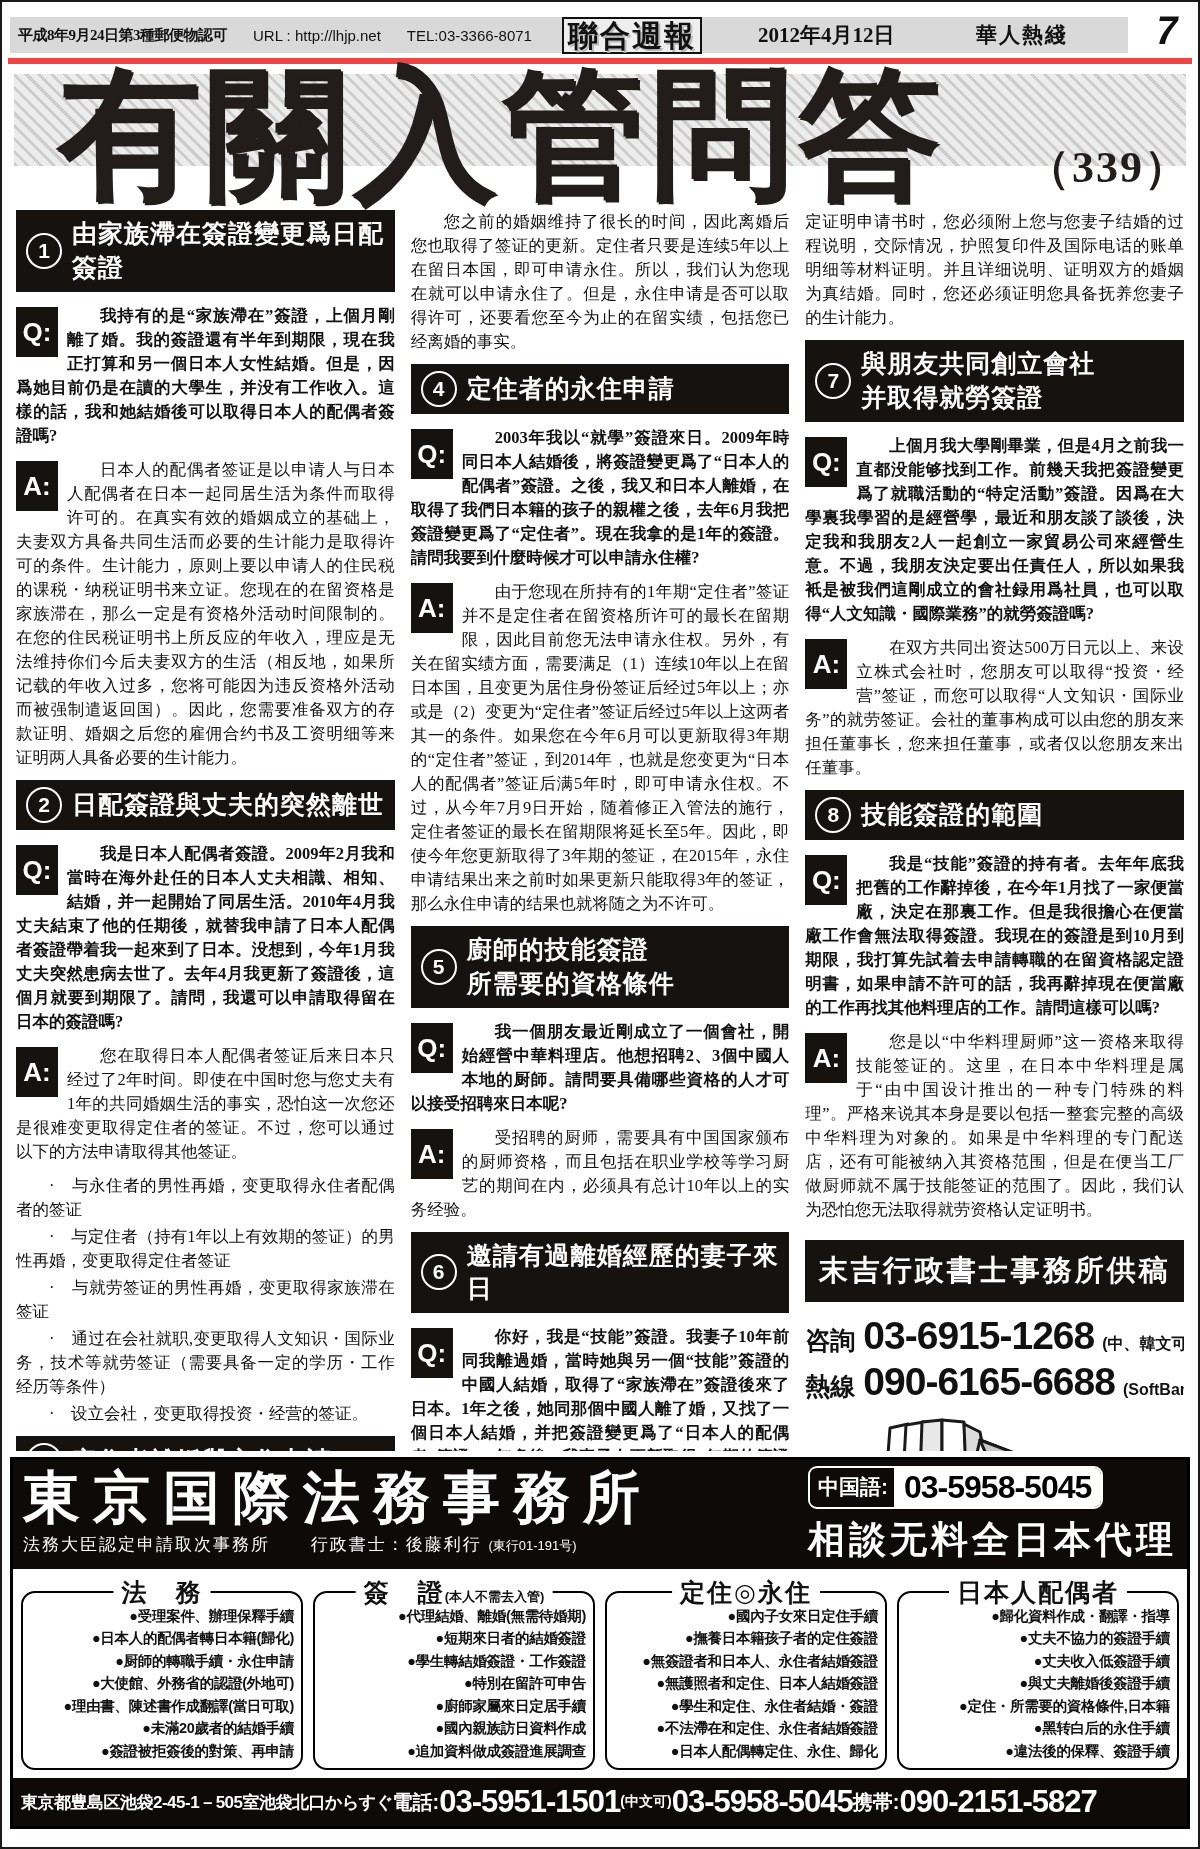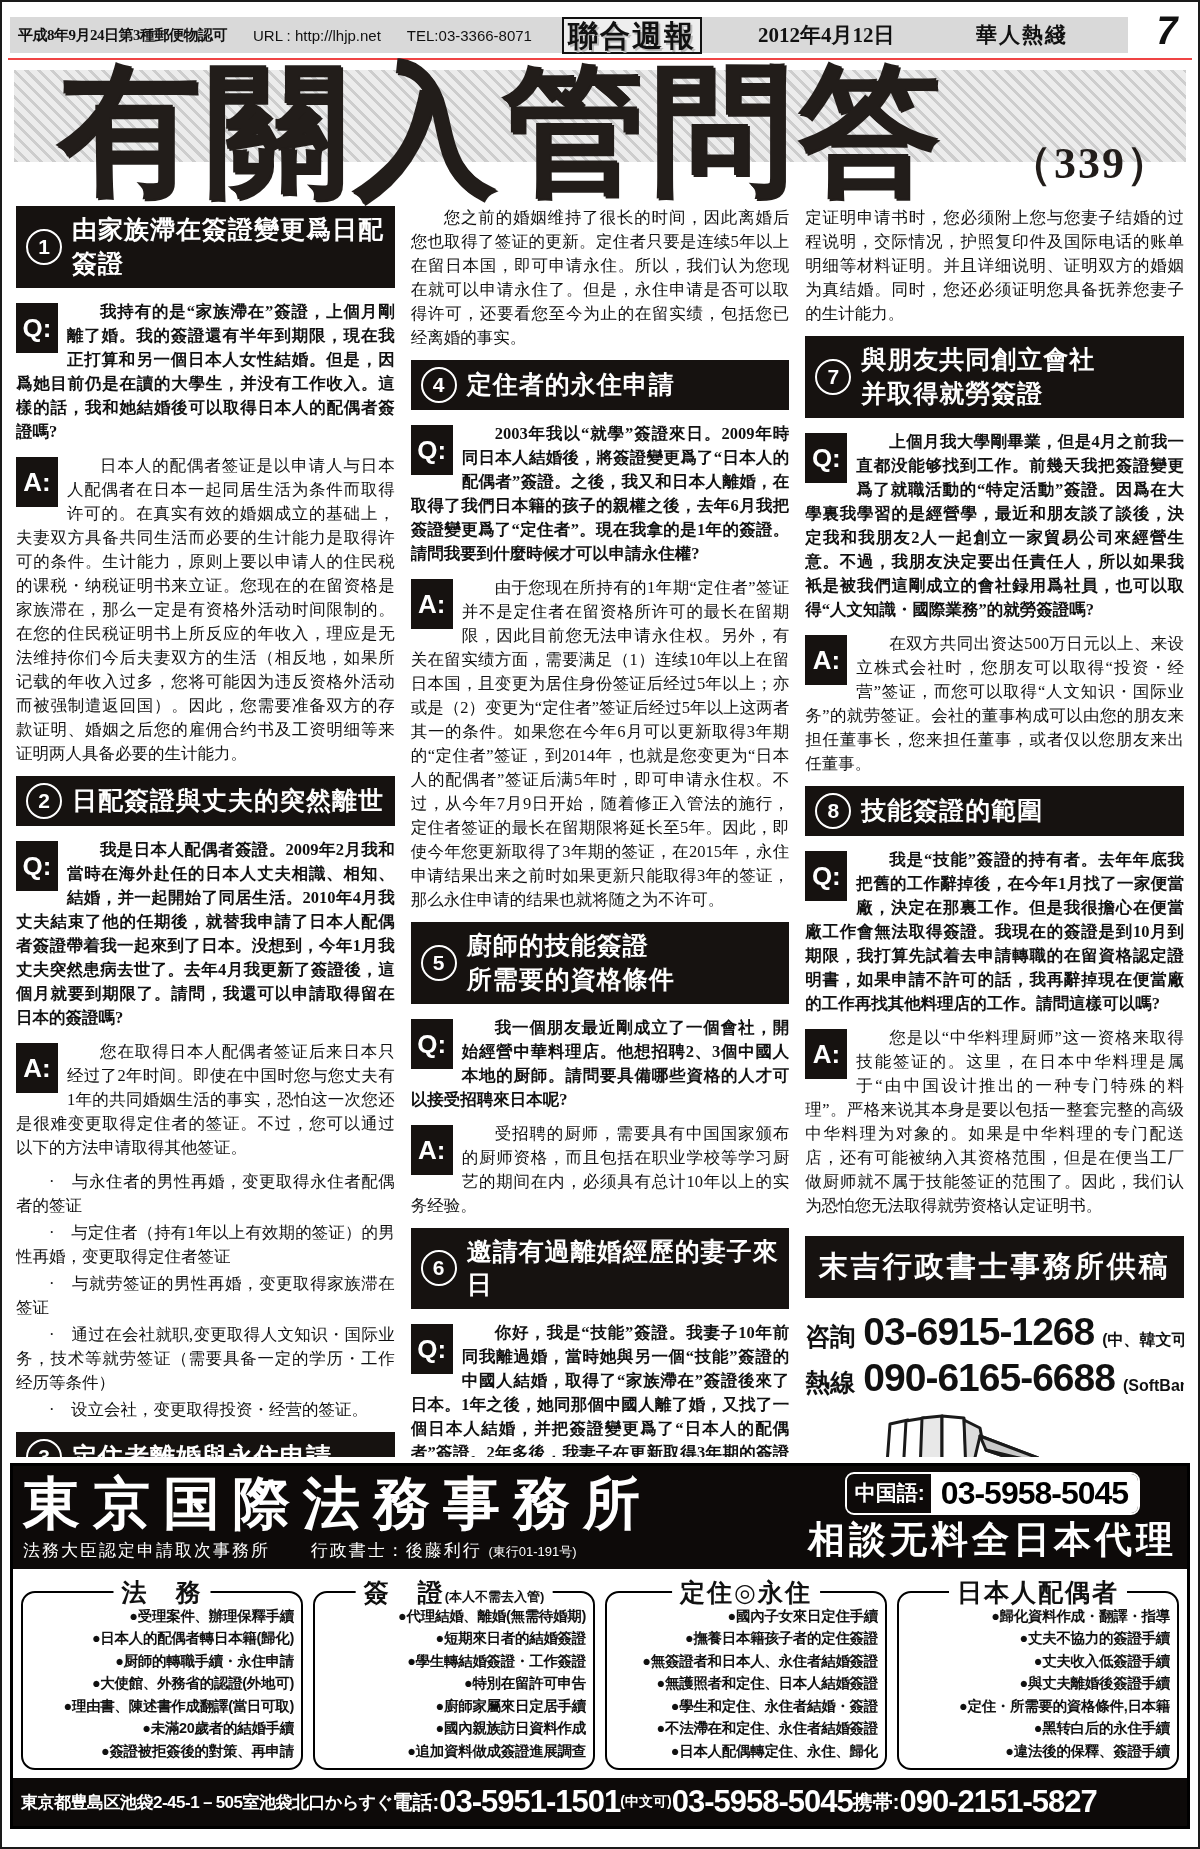--- a/index.html
+++ b/index.html
@@ -3,40 +3,40 @@
 <meta charset="utf-8">
 <style>
   html,body { margin:0; padding:0; background:#888; }
   .page {
     width:1200px; height:1849px; margin:0 auto; background:#fff;
     box-sizing:border-box; border:2px solid #1a1a1a; padding:4px 6px;
     display:flex; flex-direction:column; overflow:hidden;
     font-family:"Liberation Serif","DejaVu Serif",serif; color:#111;
   }
   
-  .topbar { position:relative; height:52px; flex:0 0 auto; border-bottom:2px solid #ef4444; }
+  .topbar { position:relative; height:52px; flex:0 0 auto; border-bottom:6px solid #ef4444; }
   .topbar-band { position:absolute; left:2px; right:64px; top:11px; bottom:5px; background:#d9d9d9; }
   .topbar-row { position:relative; height:100%; display:flex; align-items:center; padding:6px 4px 0 10px; box-sizing:border-box; }
   .tb-permit { font-size:15px; font-weight:bold; letter-spacing:-0.5px; }
   .tb-url, .tb-tel { font-size:15px; margin-left:26px; font-family:"Liberation Sans","DejaVu Sans",sans-serif; }
   .tb-paper { margin-left:30px; font-size:30px; font-weight:900; letter-spacing:2px;
     font-family:"Liberation Sans","DejaVu Sans",sans-serif;
     text-shadow:2px 2px 0 #bbb; border:2px solid #111; padding:0 4px; background:#eee; line-height:1.1;}
   .tb-date { margin-left:56px; font-size:21px; font-weight:bold; }
   .tb-edition { margin-left:auto; margin-right:120px; font-size:21px; font-weight:bold; letter-spacing:2px; }
   .tb-page { position:absolute; right:14px; top:2px; font-size:40px; font-weight:900; transform:skewX(-10deg);
     font-family:"Liberation Sans","DejaVu Sans",sans-serif; }
   
   .masthead { position:relative; height:132px; flex:0 0 auto; }
   .mast-stripes { position:absolute; left:6px; right:6px; top:10px; height:92px;
     background:repeating-linear-gradient(45deg,#cdcdcd 0 3px,#ececec 3px 9px); }
   .mast-title { position:absolute; left:50px; top:-2px; font-size:142px; line-height:1;
     font-weight:900; letter-spacing:6px; color:#221d1a;
     font-family:"DejaVu Serif","Liberation Serif",serif; text-shadow:2px 2px 0 #221d1a; }
-  .mast-issue { position:absolute; right:20px; top:74px; font-size:44px; font-weight:bold; letter-spacing:2px; color:#221d1a; }
+  .mast-issue { position:absolute; right:2px; top:74px; font-size:44px; font-weight:bold; letter-spacing:2px; color:#221d1a; }
   
   .columns { flex:1 1 auto; display:flex; gap:16px; padding:4px 8px 0 8px; overflow:hidden; }
   .col { flex:1 1 0; overflow:hidden; }
   .sec-head { background:#161210; color:#fff; display:flex; align-items:center; gap:10px;
     padding:7px 10px; margin:10px 0 12px 0;
     font-family:"Liberation Sans","DejaVu Sans",sans-serif; font-weight:900; }
   .sec-num { flex:0 0 auto; width:32px; height:32px; border:2.5px solid #fff; border-radius:50%;
     text-align:center; line-height:32px; font-size:21px; font-weight:bold; }
   .sec-titles { font-size:25px; letter-spacing:1px; line-height:1.35; }
   .sec-title2:empty { display:none; }
@@ -60,21 +60,21 @@
   
   .ad { flex:0 0 auto; border:3px solid #000; margin:6px 2px 14px 2px; }
   .ad-head { background:#0d0a09; color:#fff; display:flex; padding:6px 10px 4px 10px; }
   .ad-head-left { flex:1 1 auto; }
   .ad-title { font-size:57px; font-weight:900; letter-spacing:13px; line-height:1.1; white-space:nowrap;
     font-family:"DejaVu Serif","Liberation Serif",serif; }
   .ad-sub { font-size:17px; letter-spacing:2px; margin-top:5px; white-space:nowrap;
     font-family:"Liberation Sans","DejaVu Sans",sans-serif; }
   .ad-sub .gap { display:inline-block; width:34px; }
   .ad-sub small { font-size:13px; letter-spacing:0; }
-  .ad-head-right { flex:0 0 auto; display:flex; flex-direction:column; align-items:center; 
+  .ad-head-right { flex:0 0 auto; display:flex; flex-direction:column; align-items:flex-start; gap:6px;
     font-family:"Liberation Sans","DejaVu Sans",sans-serif; }
   .cn-phone { display:flex; align-items:center; border:2.5px solid #fff; border-radius:9px; overflow:hidden; }
   .cn-phone .lbl { background:#0d0a09; color:#fff; font-size:21px; font-weight:bold; padding:4px 6px 4px 8px; }
   .cn-phone .num { background:#fff; color:#000; font-size:32px; font-weight:900; padding:1px 10px; letter-spacing:-1px; }
   .ad-free-row { display:flex; justify-content:space-between; font-size:37px; font-weight:700; letter-spacing:4px; }
   .ad-body { display:flex; gap:10px; padding:22px 8px 8px 8px; background:#fff;text-align:right; }
   .svc-group { flex:1 1 0; border:2.5px solid #000; border-radius:14px; position:relative;
     padding:12px 7px 6px 7px; min-width:0; }
   .svc-title { position:absolute; top:-17px; left:50%; transform:translateX(-50%); background:#fff;
     padding:0 8px; font-size:25px; font-weight:900; white-space:nowrap; letter-spacing:2px;

